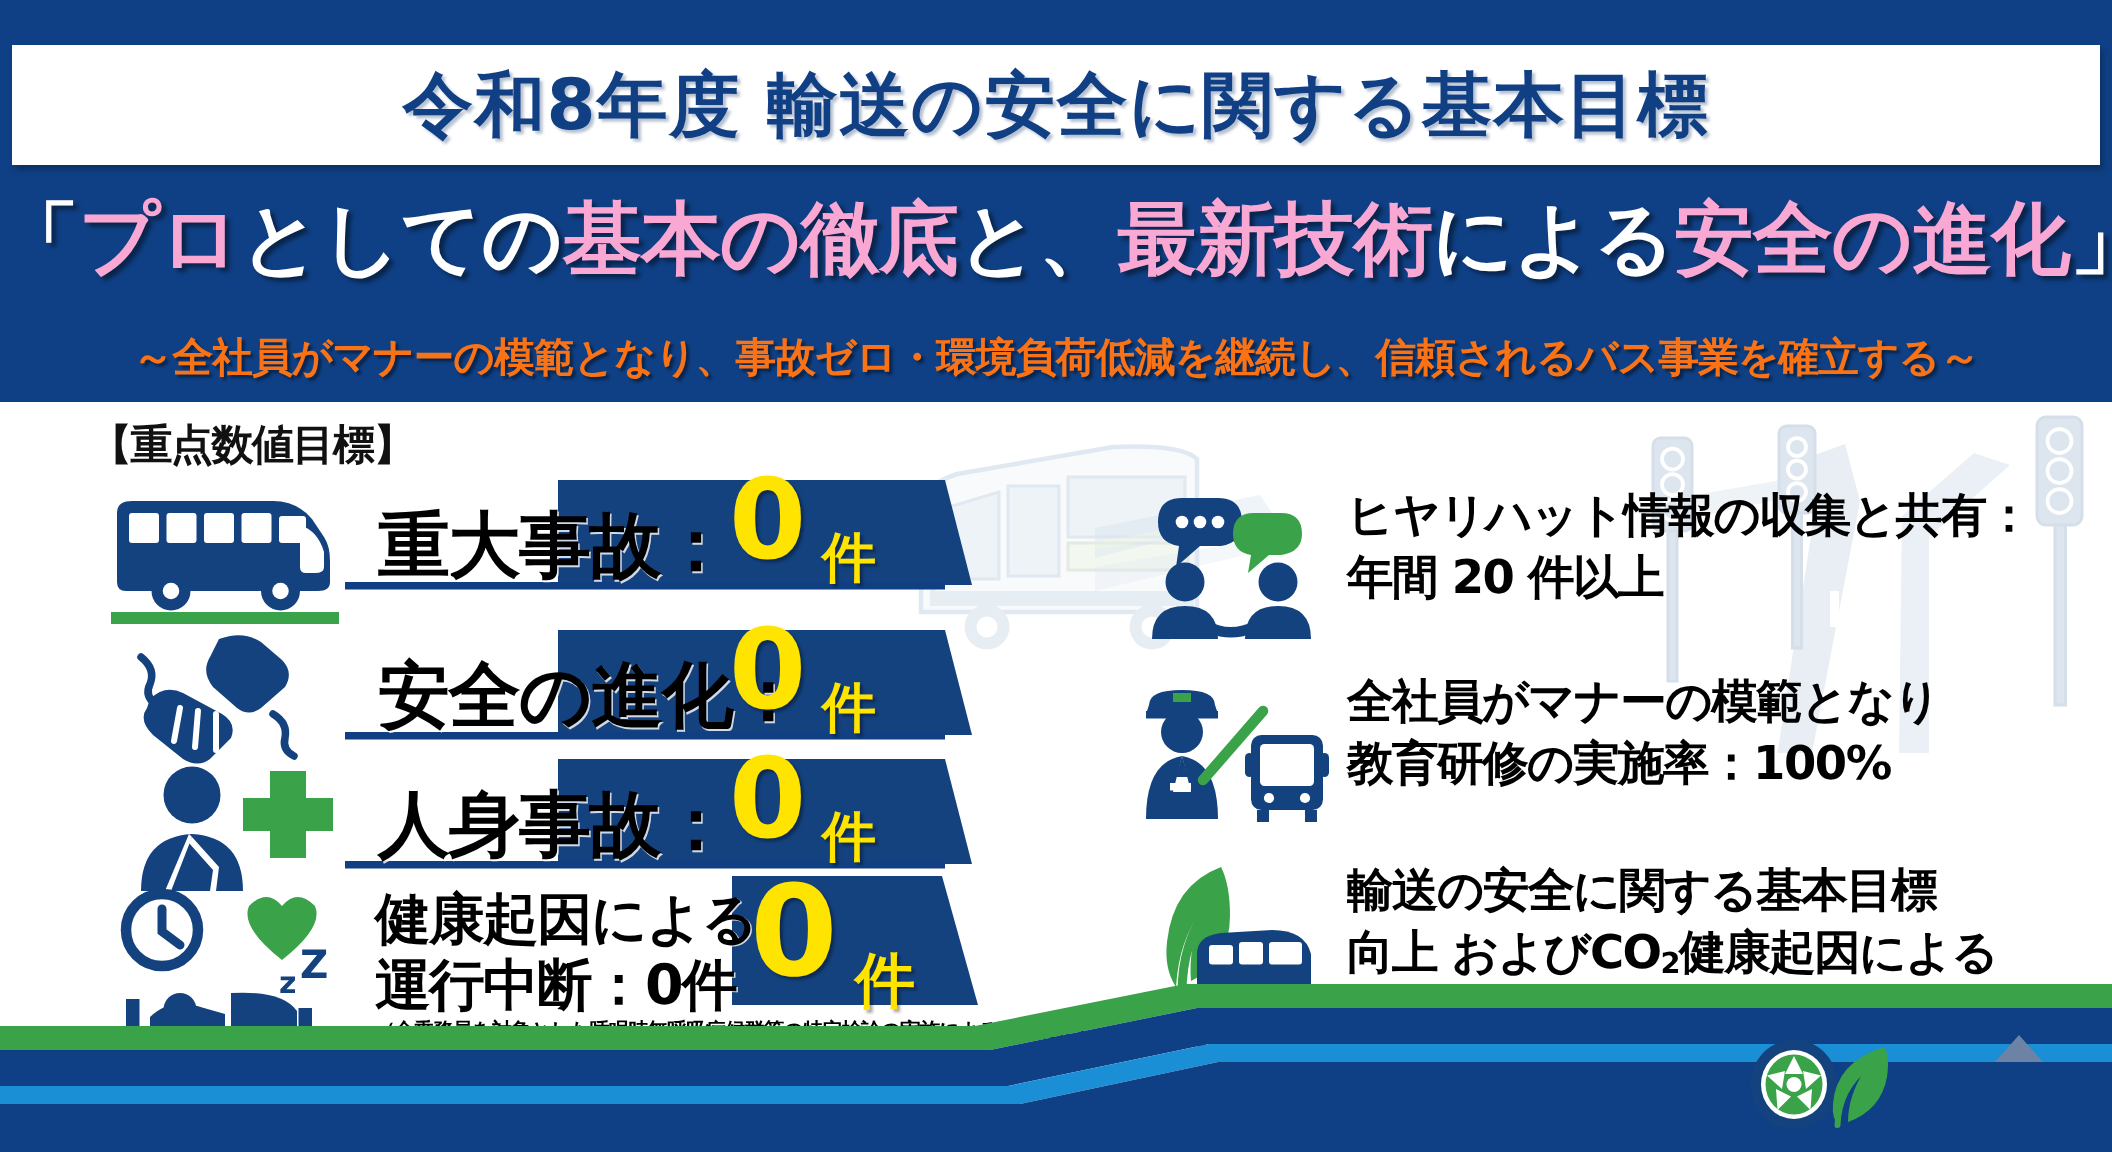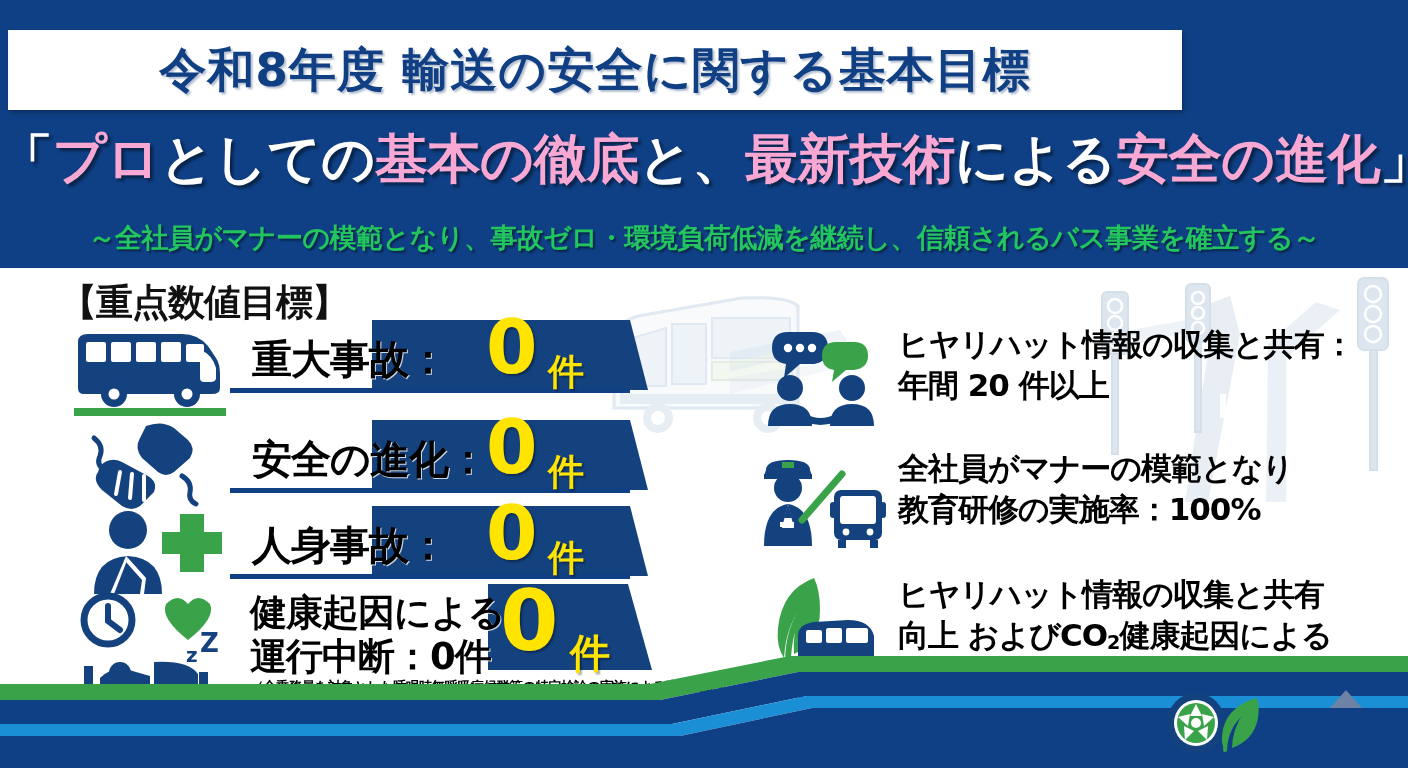--- a/index.html
+++ b/index.html
@@ -14,21 +14,21 @@
     background:#ffffff;
     overflow:hidden;
   }
 
   
   .topband{
     position:absolute; left:0; top:0; width:1408px; height:268px;
     background:#0f4085;
   }
   .title-plate{
-    position:absolute; left:8px; top:30px; width:1174px; height:80px;
+    position:absolute; left:8px; top:30px; width:1392px; height:80px;
     background:#ffffff;
     display:flex; align-items:center; justify-content:center;
     box-shadow:2px 3px 4px rgba(0,0,0,.25);
   }
   .title-text{
     font-size:47px; font-weight:bold; color:#103f84;
     letter-spacing:1px; white-space:nowrap;
     text-shadow:2px 2px 2px rgba(120,140,170,.55);
   }
 
@@ -37,21 +37,21 @@
     text-align:center; white-space:nowrap;
     font-size:53px; font-weight:bold; letter-spacing:-0.5px;
     text-shadow:3px 3px 3px rgba(0,0,0,.45);
   }
   .s-y{ color:#f9a8d4; }
   .s-w{ color:#ffffff; }
 
   .subslogan{
     position:absolute; left:0; top:220px; width:1408px;
     text-align:center; white-space:nowrap;
-    font-size:27px; font-weight:bold; color:#22c55e;
+    font-size:27px; font-weight:bold; color:#f97316;
     letter-spacing:-0.5px;
     text-shadow:2px 2px 2px rgba(0,0,0,.45);
   }
 
   
   .body-area{ position:absolute; left:0; top:268px; width:1408px; height:500px; background:#fff; }
 
   
   .wm-bus{
     position:absolute; left:592px; top:22px; width:230px; height:160px;
@@ -60,37 +60,37 @@
   
   .wm-road{
     position:absolute; left:1090px; top:6px; width:330px; height:230px;
     opacity:.55;
   }
   .wm-left-road{
     position:absolute; left:730px; top:44px; width:140px; height:120px; opacity:.5;
   }
 
   .section-head{
-    position:absolute; font-size:37px; font-weight:bold; color:#111;
+    position:absolute; font-size:28px; font-weight:bold; color:#111;
     white-space:nowrap; letter-spacing:-1px;
   }
   #head-left{ left:60px; top:10px; }
   #head-right{ left:748px; top:10px; }
 
   
   .num-row{ position:absolute; left:0; width:700px; }
   .icon-cell{
     position:absolute; left:70px; width:165px; height:95px;
   }
   .banner{
     position:absolute; left:230px; height:74px;
   }
   .banner svg{ position:absolute; left:0; top:0; }
   .row-label{
-    position:absolute; font-size:40px; font-weight:bold; color:#000;
+    position:absolute; font-size:48px; font-weight:bold; color:#000;
     white-space:nowrap; letter-spacing:-1px;
     text-shadow:1px 1px 0 rgba(255,255,255,.8);
   }
   .zero{
     position:absolute; font-size:74px; font-weight:bold; color:#ffe400;
     line-height:.9; letter-spacing:-2px;
     text-shadow:2px 2px 2px rgba(0,0,0,.35);
   }
   .ken{
     position:absolute; font-size:36px; font-weight:bold; color:#ffe400;
@@ -404,21 +404,21 @@
           <g fill="#ffffff">
             <rect x="48" y="54" width="16" height="13" rx="2"></rect>
             <rect x="68" y="52" width="16" height="15" rx="2"></rect>
             <rect x="88" y="52" width="22" height="15" rx="2"></rect>
             <circle cx="58" cy="88" r="3.6"></circle>
               <circle cx="102" cy="88" r="3.6"></circle>
           </g>
         </svg>
       </div>
       <div class="act-text">
-        <div>ヒヤリハット情報の収集と共有</div>
+        <div>輸送の安全に関する基本目標</div>
         <div><span>向上 およびCO</span><sub>2</sub><span>健康起因による</span></div>
       </div>
     </div>
 
   </div>
 
   <svg class="stripes" viewBox="0 0 1408 112" preserveAspectRatio="none">
     <path d="M0 28 L650 28 L790 0 L1408 0 L1408 16 L798 16 L660 44 L0 44 Z" fill="#3aa349"></path>
     <path d="M0 44 L660 44 L798 16 L1408 16 L1408 40 L806 40 L672 68 L0 68 Z" fill="#0f4085"></path>
     <path d="M0 68 L672 68 L806 40 L1408 40 L1408 52 L812 52 L680 80 L0 80 Z" fill="#1b8fd6"></path>

